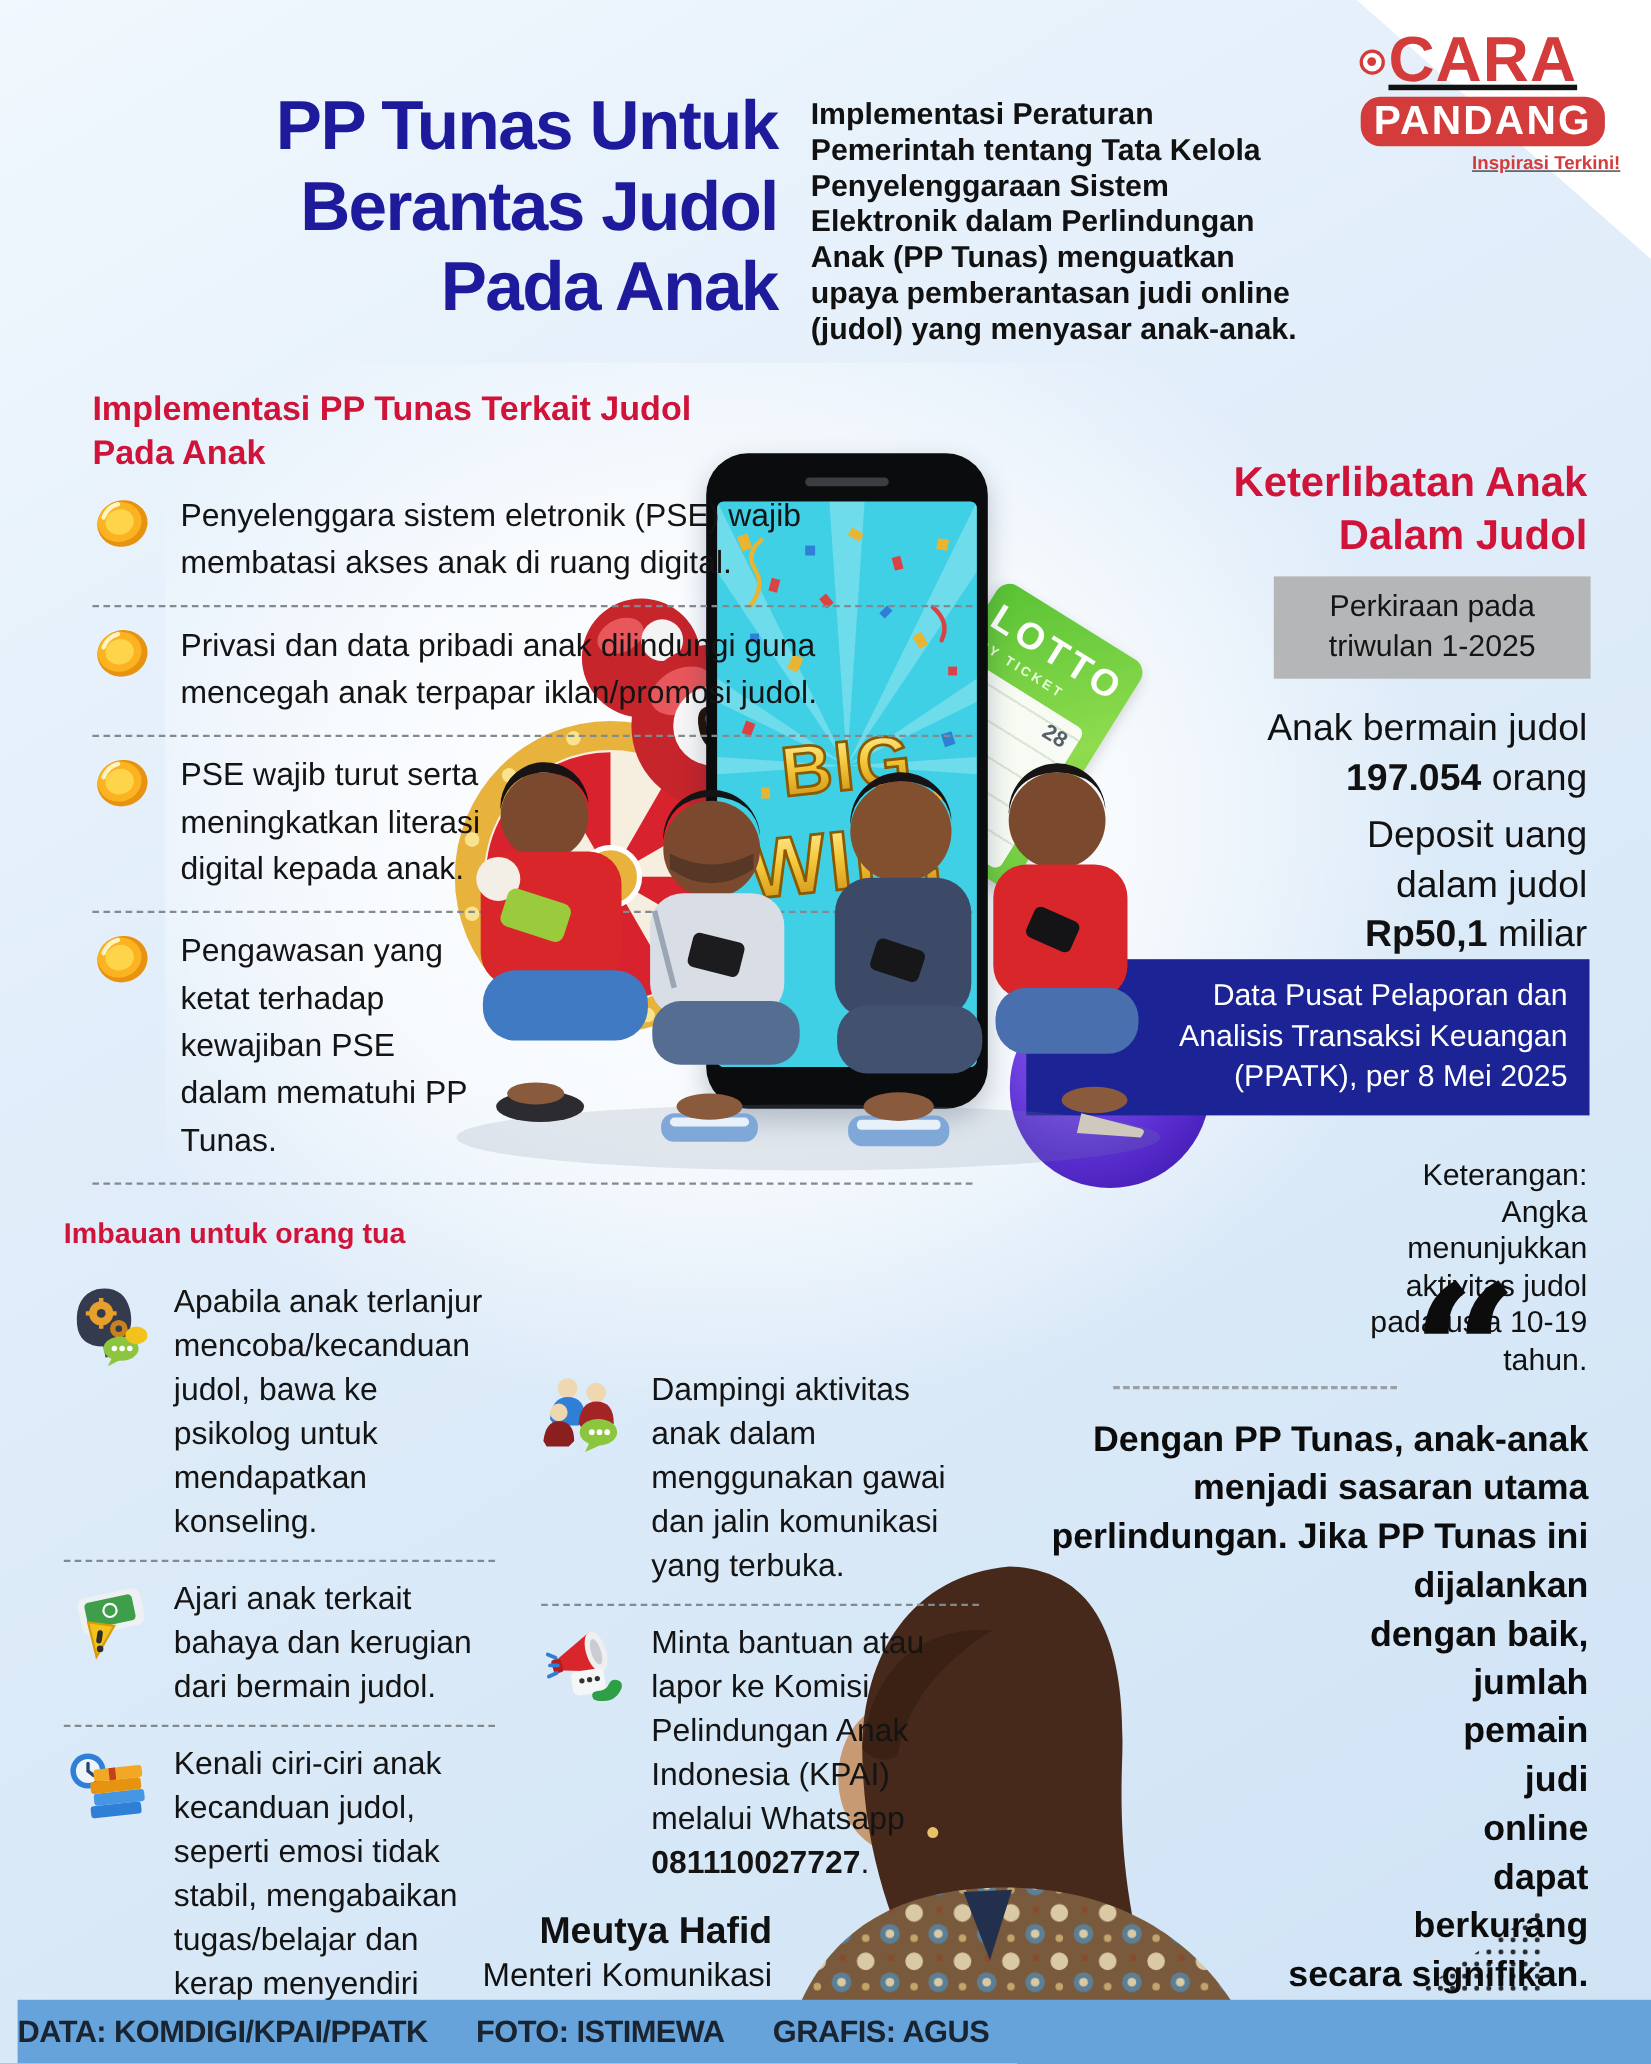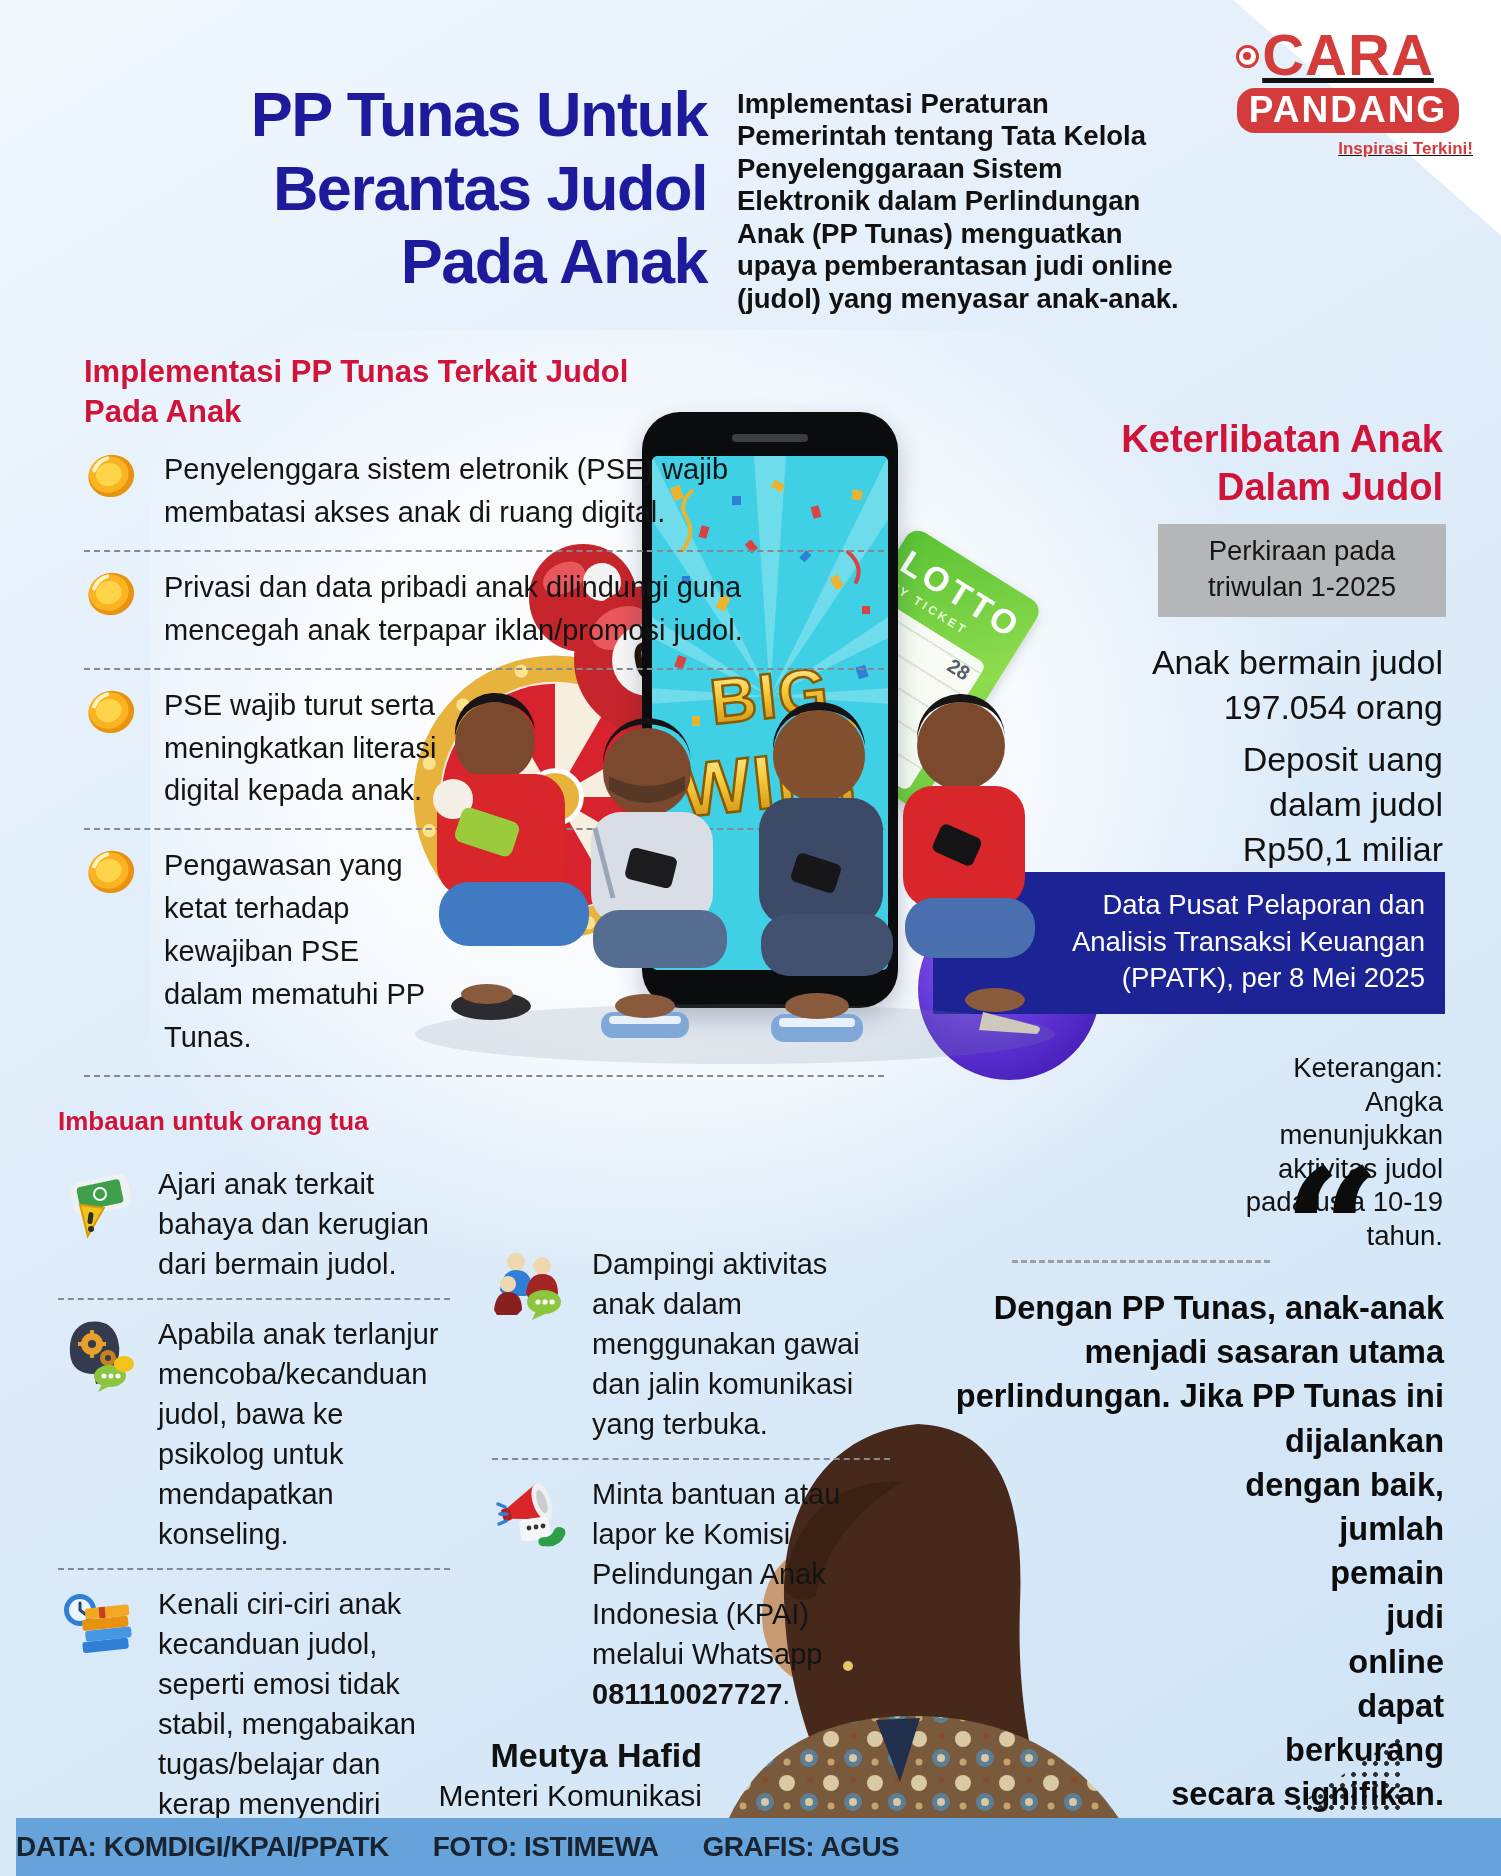--- a/index.html
+++ b/index.html
@@ -53,21 +53,21 @@
     box-shadow:0 10px 24px rgba(20,40,70,.25);}
   .phone-speaker{position:absolute;left:50%;top:22px;transform:translateX(-50%);width:76px;height:8px;border-radius:5px;background:#3a3d42;}
   .phone-screen{position:absolute;left:10px;right:10px;top:44px;bottom:38px;border-radius:6px;overflow:hidden;background:#3fd0e6;}
   .kids{position:absolute;left:395px;top:614px;width:662px;height:452px;z-index:4;}
   
   .inv-h{position:absolute;left:898px;top:416px;width:545px;text-align:right;font-size:38px;font-weight:800;color:#d01338;line-height:1.25;z-index:3;}
   .estimate{position:absolute;left:1158px;top:524px;width:288px;background:#b5b6b8;color:#161616;text-align:center;
     font-size:27.5px;line-height:1.32;padding:9px 0 11px;z-index:3;}
   .stat1{position:absolute;left:900px;top:640px;width:543px;text-align:right;font-size:34px;line-height:1.32;z-index:3;}
   .stat2{position:absolute;left:1000px;top:737px;width:443px;text-align:right;font-size:34px;line-height:1.33;z-index:3;}
-  .stat-strong{font-weight:400;}
+  .stat-strong{font-weight:700;}
   .source-box{position:absolute;left:933px;top:872px;width:512px;box-sizing:border-box;background:#1c2394;color:#fff;
     text-align:right;font-size:27.5px;line-height:1.33;padding:15px 20px 17px 130px;z-index:3;}
   .note{position:absolute;left:1223px;top:1040px;width:220px;text-align:right;font-size:27.5px;line-height:1.22;z-index:3;margin-top:11px;}
   
   .adv-h{position:absolute;left:58px;top:1106px;font-size:26px;font-weight:800;color:#d01338;z-index:3;}
   .adv-list{position:absolute;z-index:3;}
   .adv-left{left:58px;top:1156px;width:392px;}
   .adv-mid{left:492px;top:1236px;width:398px;}
   .adv-item{display:flex;align-items:flex-start;gap:20px;padding:8px 0 14px;}
   .adv-item.sep{border-bottom:2px dashed #828a90;}
@@ -331,52 +331,52 @@
       <span>miliar</span></div>
   </div>
   <div class="source-box">Data Pusat Pelaporan dan Analisis Transaksi Keuangan (PPATK), per 8 Mei 2025</div>
   <div class="note">Keterangan: Angka menunjukkan aktivitas judol pada usia 10-19 tahun.</div>
 
   <div class="adv-h">Imbauan untuk orang tua</div>
 
   <div class="adv-list adv-left">
     <div class="adv-item sep">
       <svg class="adv-icon" viewBox="0 0 80 80">
+        <path d="M30,8 q24,-4 30,18 q4,16 -4,26 l2,14 l-20,4 l-2,-10 q-22,0 -24,-20 q-2,-26 18,-32 Z" fill="#343b4e"></path>
+        <circle cx="34" cy="30" r="11" fill="#e8a02c"></circle>
+          <circle cx="34" cy="30" r="4" fill="#343b4e"></circle>
+        <g stroke="#e8a02c" stroke-width="4">
+            <path d="M34,16 v6"></path>
+            <path d="M34,38 v6"></path>
+            <path d="M20,30 h6"></path>
+            <path d="M42,30 h6"></path>
+          </g>
+        <circle cx="50" cy="44" r="8" fill="#c8821c"></circle>
+          <circle cx="50" cy="44" r="3" fill="#343b4e"></circle>
+        <ellipse cx="52" cy="62" rx="16" ry="11" fill="#8cc63f"></ellipse>
+        <path d="M44,70 l-4,8 l12,-6 Z" fill="#8cc63f"></path>
+        <circle cx="46" cy="62" r="2.5" fill="#fff"></circle>
+          <circle cx="53" cy="62" r="2.5" fill="#fff"></circle>
+          <circle cx="60" cy="62" r="2.5" fill="#fff"></circle>
+        <ellipse cx="66" cy="50" rx="10" ry="8" fill="#f4c21d"></ellipse>
+      </svg>
+      <div class="adv-text">Apabila anak terlanjur mencoba/kecanduan judol, bawa ke psikolog untuk mendapatkan konseling.</div>
+    </div>
+    <div class="adv-item sep">
+      <svg class="adv-icon" viewBox="0 0 80 80">
         <rect x="14" y="14" width="58" height="34" rx="8" fill="#eef1f4" transform="rotate(-12 43 31)"></rect>
         <rect x="20" y="19" width="44" height="24" rx="4" fill="#3f9e4a" transform="rotate(-12 42 31)"></rect>
         <circle cx="42" cy="30" r="6" fill="none" stroke="#fff" stroke-width="2"></circle>
         <path d="M22,38 l18,56 q2,6 8,4 l8,-3" fill="none"></path>
         <path d="M20,42 L44,42 L32,72 Z" fill="#f4c21d" transform="rotate(8 30 56)"></path>
         <path d="M20,42 L44,42 L32,72 Z" fill="none" stroke="#d89b08" stroke-width="2" transform="rotate(8 30 56)"></path>
         <rect x="30" y="48" width="5" height="12" rx="2.5" fill="#2c2c2c" transform="rotate(8 32 54)"></rect>
         <circle cx="33" cy="65" r="3" fill="#2c2c2c"></circle>
       </svg>
       <div class="adv-text">Ajari anak terkait bahaya dan kerugian dari bermain judol.</div>
-    </div>
-    <div class="adv-item sep">
-      <svg class="adv-icon" viewBox="0 0 80 80">
-        <path d="M30,8 q24,-4 30,18 q4,16 -4,26 l2,14 l-20,4 l-2,-10 q-22,0 -24,-20 q-2,-26 18,-32 Z" fill="#343b4e"></path>
-        <circle cx="34" cy="30" r="11" fill="#e8a02c"></circle>
-          <circle cx="34" cy="30" r="4" fill="#343b4e"></circle>
-        <g stroke="#e8a02c" stroke-width="4">
-            <path d="M34,16 v6"></path>
-            <path d="M34,38 v6"></path>
-            <path d="M20,30 h6"></path>
-            <path d="M42,30 h6"></path>
-          </g>
-        <circle cx="50" cy="44" r="8" fill="#c8821c"></circle>
-          <circle cx="50" cy="44" r="3" fill="#343b4e"></circle>
-        <ellipse cx="52" cy="62" rx="16" ry="11" fill="#8cc63f"></ellipse>
-        <path d="M44,70 l-4,8 l12,-6 Z" fill="#8cc63f"></path>
-        <circle cx="46" cy="62" r="2.5" fill="#fff"></circle>
-          <circle cx="53" cy="62" r="2.5" fill="#fff"></circle>
-          <circle cx="60" cy="62" r="2.5" fill="#fff"></circle>
-        <ellipse cx="66" cy="50" rx="10" ry="8" fill="#f4c21d"></ellipse>
-      </svg>
-      <div class="adv-text">Apabila anak terlanjur mencoba/kecanduan judol, bawa ke psikolog untuk mendapatkan konseling.</div>
     </div>
     <div class="adv-item">
       <svg class="adv-icon" viewBox="0 0 80 80">
         <circle cx="22" cy="26" r="16" fill="#2f7fd6"></circle>
           <circle cx="22" cy="26" r="11" fill="#eef4fb"></circle>
         <path d="M22,19 v7 l5,4" stroke="#23476e" stroke-width="3" fill="none" stroke-linecap="round"></path>
         <g transform="rotate(-6 46 56)">
           <rect x="24" y="56" width="46" height="11" rx="3" fill="#2f7fd6"></rect>
           <rect x="28" y="45" width="46" height="11" rx="3" fill="#4596e3"></rect>
           <rect x="26" y="34" width="46" height="11" rx="3" fill="#e8930f"></rect>

